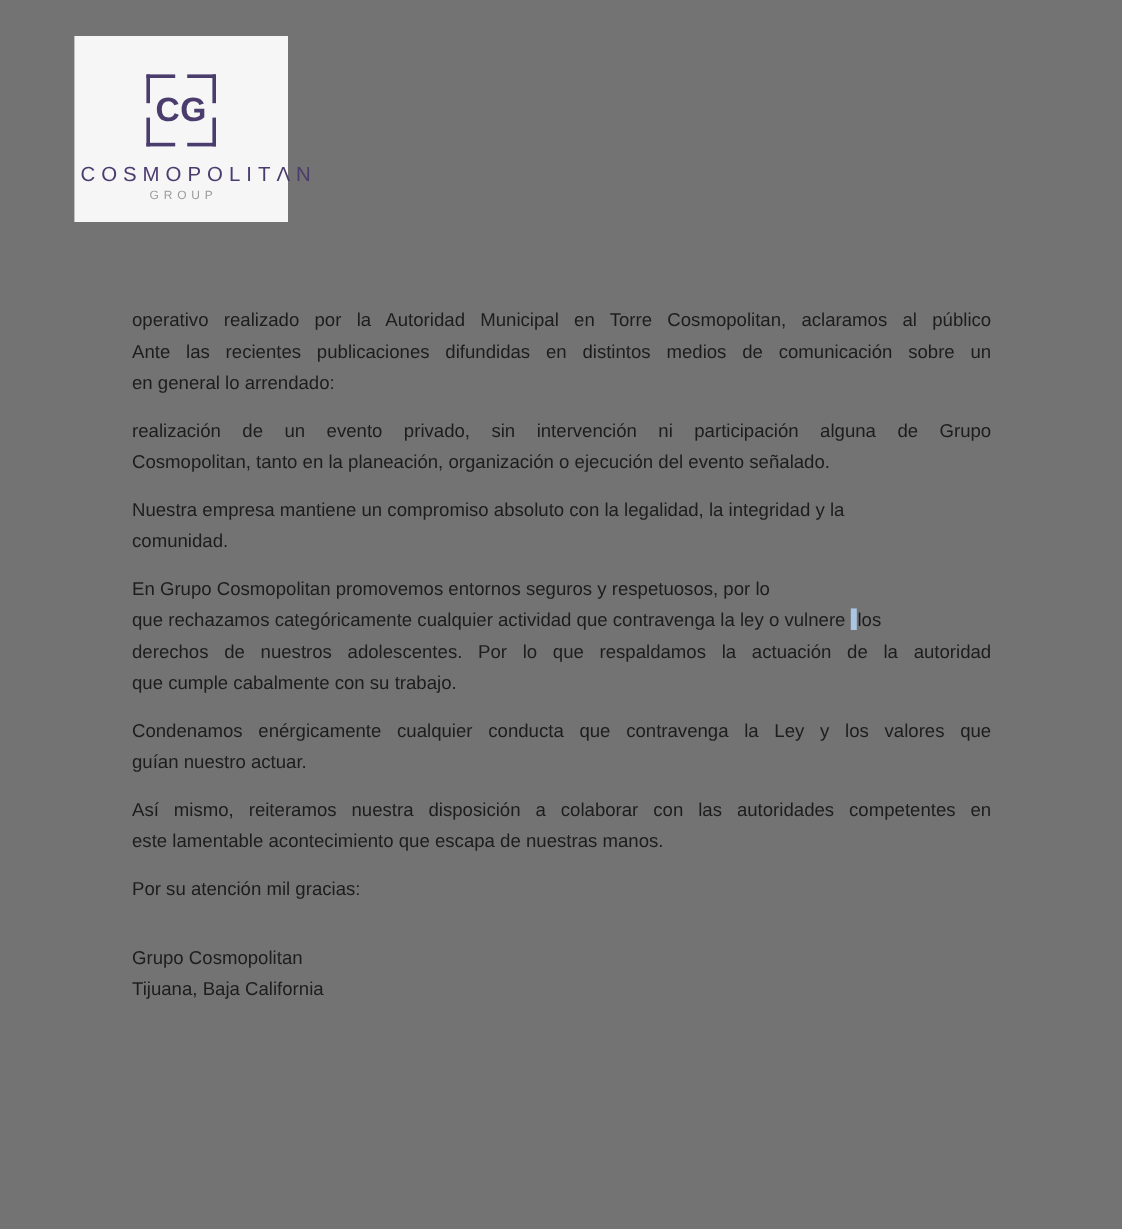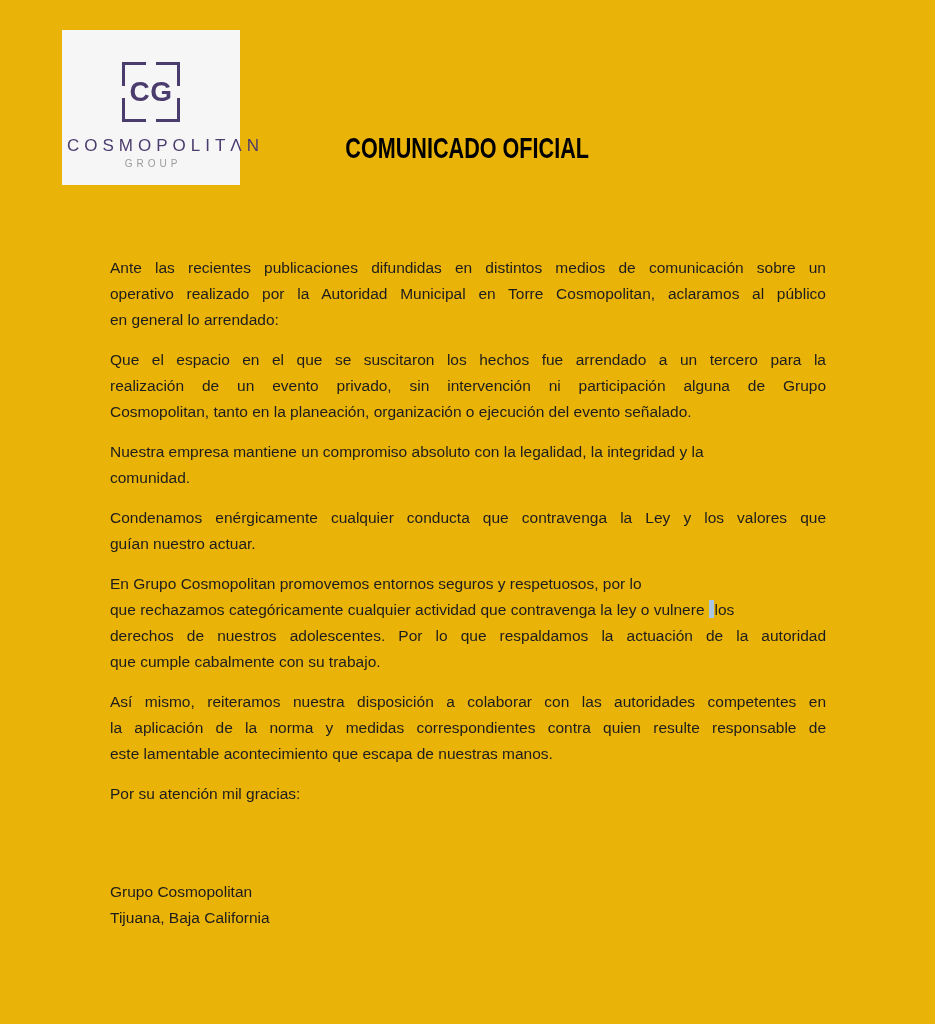--- a/index.html
+++ b/index.html
@@ -3,21 +3,21 @@
 <meta charset="utf-8">
 <style>
   html, body { margin: 0; padding: 0; }
   body {
     width: 935px; height: 1024px;
     background: #ffffff;
     font-family: "Liberation Sans", sans-serif;
     position: relative;
     overflow: hidden;
   }
-  .page { position: absolute; inset: 0; background: #eab308; }
+  .page { position: absolute; inset: 0; background: #737373; }
 
   
   .logo-box {
     position: absolute; left: 62px; top: 30px;
     width: 178px; height: 155px;
     background: #f6f6f7;
   }
   .mark {
     position: absolute; left: 50%; top: 32px;
     width: 58px; height: 60px;
@@ -69,73 +69,68 @@
   .paragraph { margin: 0 0 14px 0; }
   .line { line-height: 26px; white-space: nowrap; }
   .line.just { white-space: normal; text-align: justify; text-align-last: justify; }
   .caret {
     display: inline-block;
     width: 5px; height: 18px;
     margin: 0 1px 0 4px;
     vertical-align: -3px;
     background: var(--caret, #aac6e3);
   }
-  .signature-block { margin-top: 72px; }
+  .signature-block { margin-top: 31px; }
   .signature-block .line { line-height: 26px; }
 </style>
 </head>
 <body>
 
 <div class="page">
 
   <div class="logo-box">
     <div class="mark">
       <span class="corner tl"></span>
       <span class="corner tr"></span>
       <span class="corner bl"></span>
       <span class="corner br"></span>
       <span class="monogram">CG</span>
     </div>
     <div class="brand">COSMOPOLITΛN</div>
     <div class="brand-sub">GROUP</div>
   </div>
 
-  <div class="title-wrap">
-    <span class="title">COMUNICADO OFICIAL</span>
-  </div>
 
   <div class="body-text">
 
     <div class="paragraph">
+        <div class="line just">operativo realizado por la Autoridad Municipal en Torre Cosmopolitan, aclaramos al público</div>
         <div class="line just">Ante las recientes publicaciones difundidas en distintos medios de comunicación sobre un</div>
-        <div class="line just">operativo realizado por la Autoridad Municipal en Torre Cosmopolitan, aclaramos al público</div>
         <div class="line">en general lo arrendado:</div>
       </div>
       <div class="paragraph">
-        <div class="line just">Que el espacio en el que se suscitaron los hechos fue arrendado a un tercero para la</div>
         <div class="line just">realización de un evento privado, sin intervención ni participación alguna de Grupo</div>
         <div class="line">Cosmopolitan, tanto en la planeación, organización o ejecución del evento señalado.</div>
       </div>
       <div class="paragraph">
         <div class="line">Nuestra empresa mantiene un compromiso absoluto con la legalidad, la integridad y la</div>
         <div class="line">comunidad.</div>
       </div>
       <div class="paragraph">
-        <div class="line just">Condenamos enérgicamente cualquier conducta que contravenga la Ley y los valores que</div>
-        <div class="line">guían nuestro actuar.</div>
-      </div>
-      <div class="paragraph">
         <div class="line">En Grupo Cosmopolitan promovemos entornos seguros y respetuosos, por lo</div>
         <div class="line">que rechazamos categóricamente cualquier actividad que contravenga la ley o vulnere<span class="caret"></span>los</div>
         <div class="line just">derechos de nuestros adolescentes. Por lo que respaldamos la actuación de la autoridad</div>
         <div class="line">que cumple cabalmente con su trabajo.</div>
       </div>
       <div class="paragraph">
+        <div class="line just">Condenamos enérgicamente cualquier conducta que contravenga la Ley y los valores que</div>
+        <div class="line">guían nuestro actuar.</div>
+      </div>
+      <div class="paragraph">
         <div class="line just">Así mismo, reiteramos nuestra disposición a colaborar con las autoridades competentes en</div>
-        <div class="line just">la aplicación de la norma y medidas correspondientes contra quien resulte responsable de</div>
         <div class="line">este lamentable acontecimiento que escapa de nuestras manos.</div>
       </div>
       <div class="paragraph">
         <div class="line">Por su atención mil gracias:</div>
       </div>
       <div class="signature-block">
       <div class="line">Grupo Cosmopolitan</div>
       <div class="line">Tijuana, Baja California</div>
     </div>
   </div>

